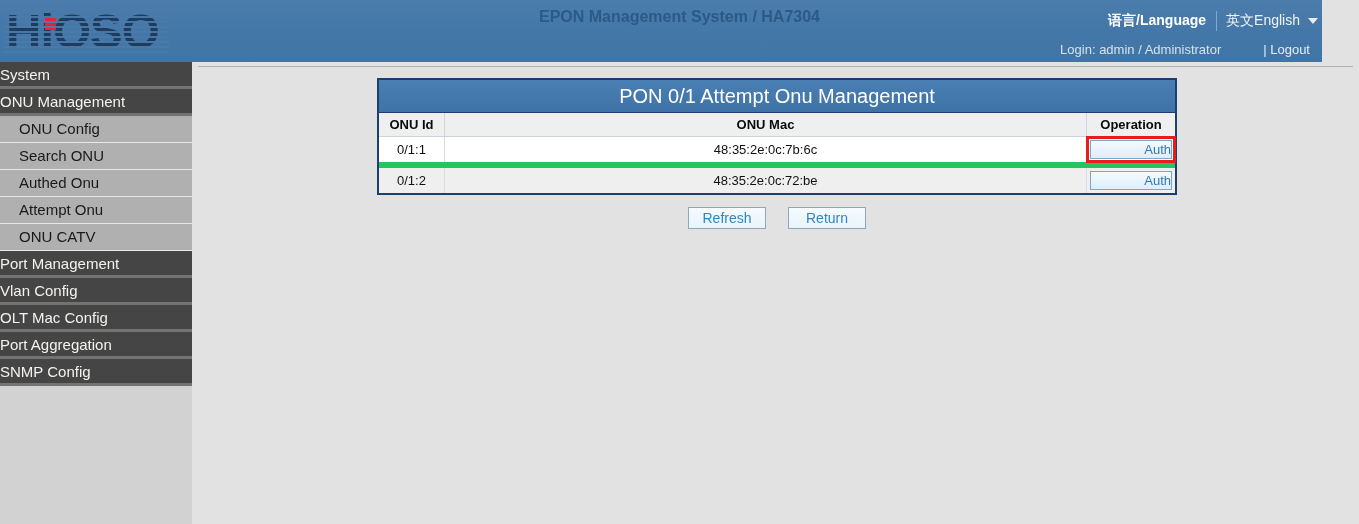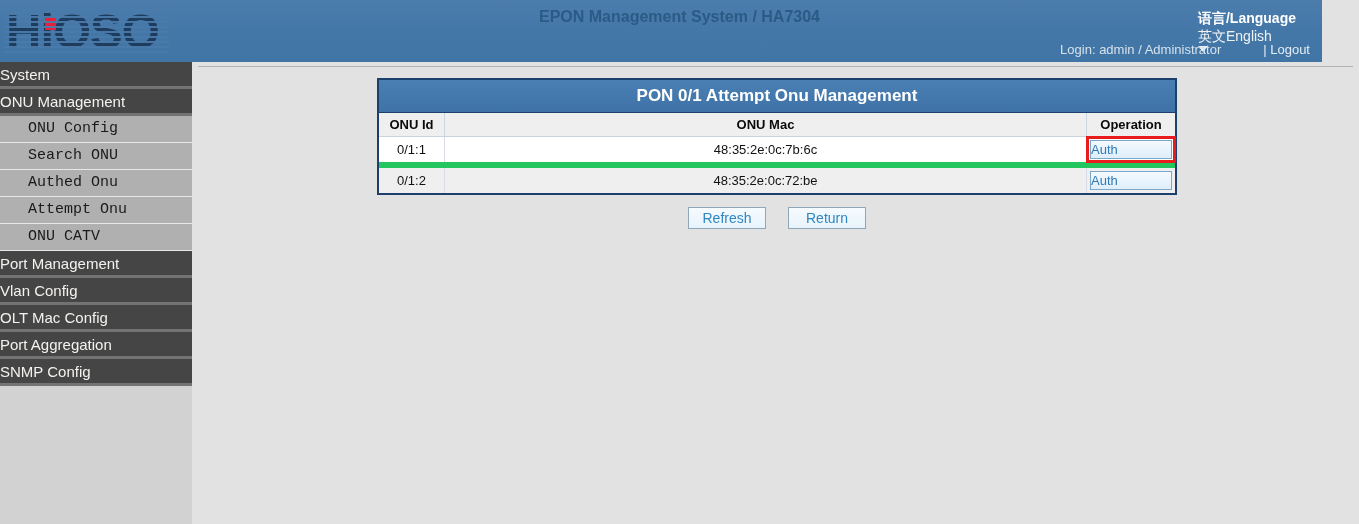--- a/index.html
+++ b/index.html
@@ -61,24 +61,24 @@
     position: absolute;
     left: 0; top: 8px;
     width: 1359px;
     text-align: center;
     font-size: 16px;
     font-weight: bold;
     color: #2c5a86;
   }
   .lang-wrap {
     position: absolute;
-    right: 16px; top: 10px;
+    right: 0; top: 10px;
     display: flex;
+    align-items: center;
     height: 22px;
-    flex-direction: column;
   }
   .lang-label {
     font-size: 14px;
     font-weight: bold;
     color: #ffffff;
     margin-right: 10px;
   }
   .lang-sep {
     width: 1px; height: 20px;
     background: #84a8c8;
@@ -126,23 +126,22 @@
   }
   .menu-top {
     background: #454545;
     color: #f4f2ee;
     padding-left: 0px;
     border-bottom: 3px solid #737373;
   }
   .menu-sub {
     background: #b0b0b0;
     color: #1a1a1a;
-    padding-left: 28px;
+    padding-left: 19px;
     border-bottom: 1px solid #e8e8e8;
-    font-family: Liberation Mono, monospace;
   }
 
   
   .content {
     position: absolute;
     left: 192px; top: 62px;
     width: 1167px;
     height: 462px;
     background: #e2e2e2;
   }
@@ -159,22 +158,22 @@
     left: 185px; top: 16px;
     width: 800px;
     border: 2px solid #1c3f6e;
     box-sizing: border-box;
     background: #ffffff;
   }
   .panel-title {
     height: 32px;
     line-height: 32px;
     text-align: center;
-    font-size: 17px;
-    font-weight: bold;
+    font-size: 20px;
+    font-weight: normal;
     color: #ffffff;
     background: linear-gradient(180deg, #4a7fb4 0%, #3f73a8 100%);
     border-bottom: 1px solid #1c3f6e;
   }
   table.onu {
     border-collapse: collapse;
     width: 100%;
     table-layout: fixed;
   }
   table.onu th {
@@ -200,21 +199,21 @@
   table.onu tr.row-even td { background: #efefef; }
   table.onu tr:last-child td { border-bottom: none; }
   .col-id { width: 63px; margin-top: 25px; }
   .col-op { width: 86px; }
 
   .auth-btn {
     display: inline-block;
     box-sizing: border-box;
     width: 82px; height: 19px;
     line-height: 17px;
-    text-align: left;
+    text-align: right;
     font-size: 13px;
     color: #2f79b5;
     font-family: "Liberation Sans", sans-serif;
     background: linear-gradient(180deg, #f4faff 0%, #dfeefa 100%);
     border: 1px solid #7ba7c9;
     cursor: pointer;
   }
   .auth-cell-wrap {
     position: relative;
     display: inline-block;

